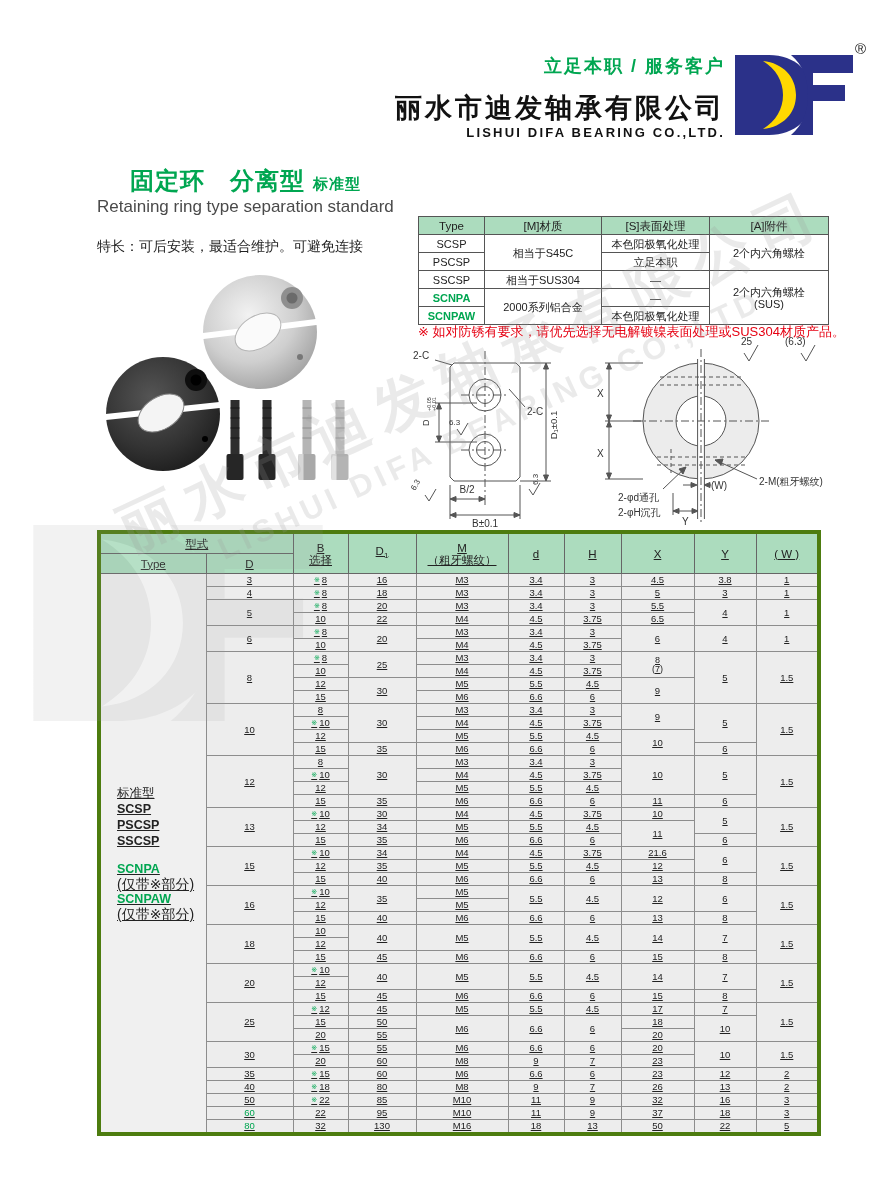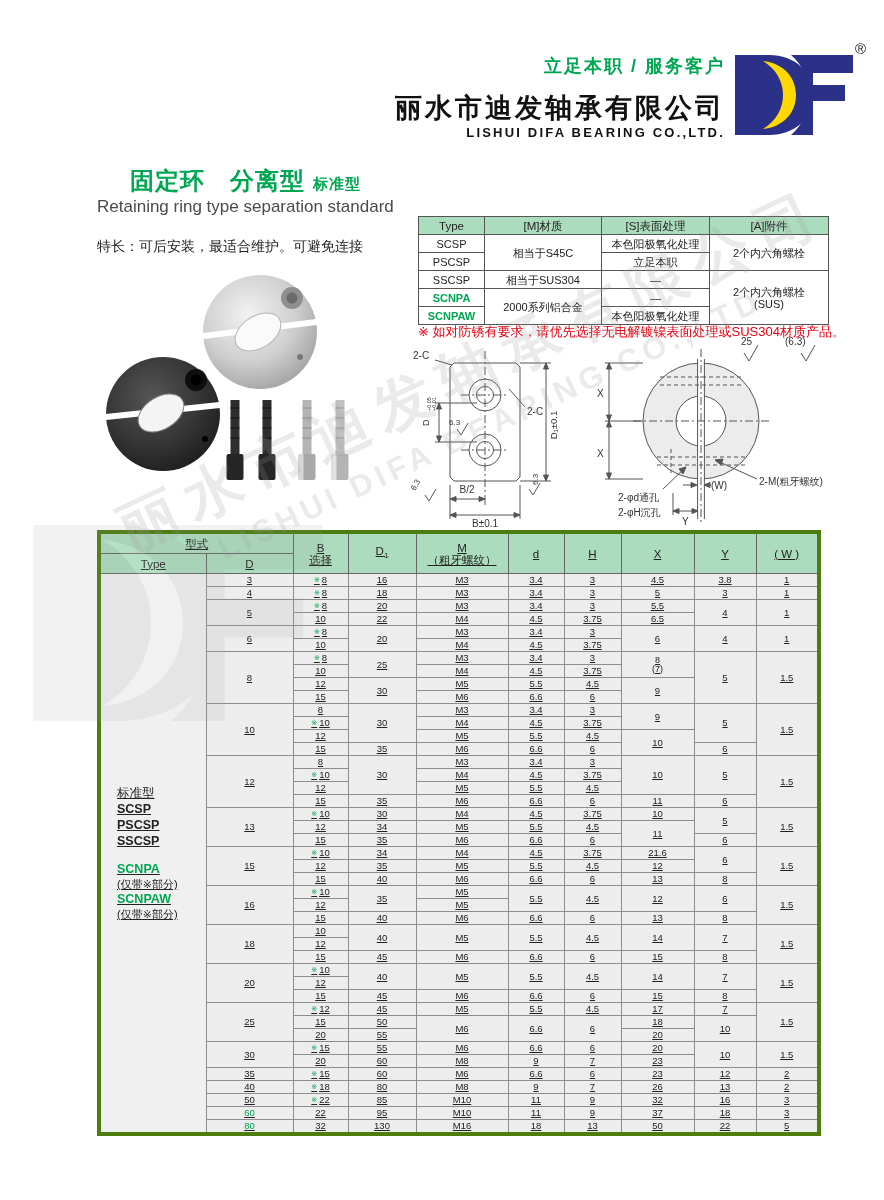--- a/index.html
+++ b/index.html
@@ -39,21 +39,21 @@
       height:19px;padding:0;line-height:12px;}
   #spec td{border:1px solid #8d8d8d;background:#ededed;font-size:9.5px;text-align:center;
       height:12px;padding:0;line-height:10px;color:#222;}
   #spec td.g{color:#00A651;}
   #spec .star{color:#00A651;font-size:7px;vertical-align:1px;margin-right:2px;}
   #spec .ml{font-size:9px;line-height:9px;}
   #spec td.side-cell{background:#f0f0f0;vertical-align:middle;text-align:left;padding-left:16px;}
   .sl{font-size:12.5px;line-height:16px;}
   .sl.b{font-weight:bold;}
   .sl.g{color:#00A651;}
-  .sl.sm{font-size:11px;line-height:14px;}
+  .sl.sm{font-size:14px;line-height:14px;}
   .sl.gap{height:12px;}
 
   
   .wm{pointer-events:none;z-index:2;}
   #wm-text{left:-10px;top:330px;width:980px;text-align:center;transform:rotate(-25deg);
       color:#9a9a9a;opacity:.20;}
   #wm-text .l1{font-size:58px;font-weight:bold;letter-spacing:12px;}
   #wm-text .l2{font-size:31px;font-weight:bold;letter-spacing:5px;}
   #wm-logo{left:28px;top:520px;opacity:.12;}
 

